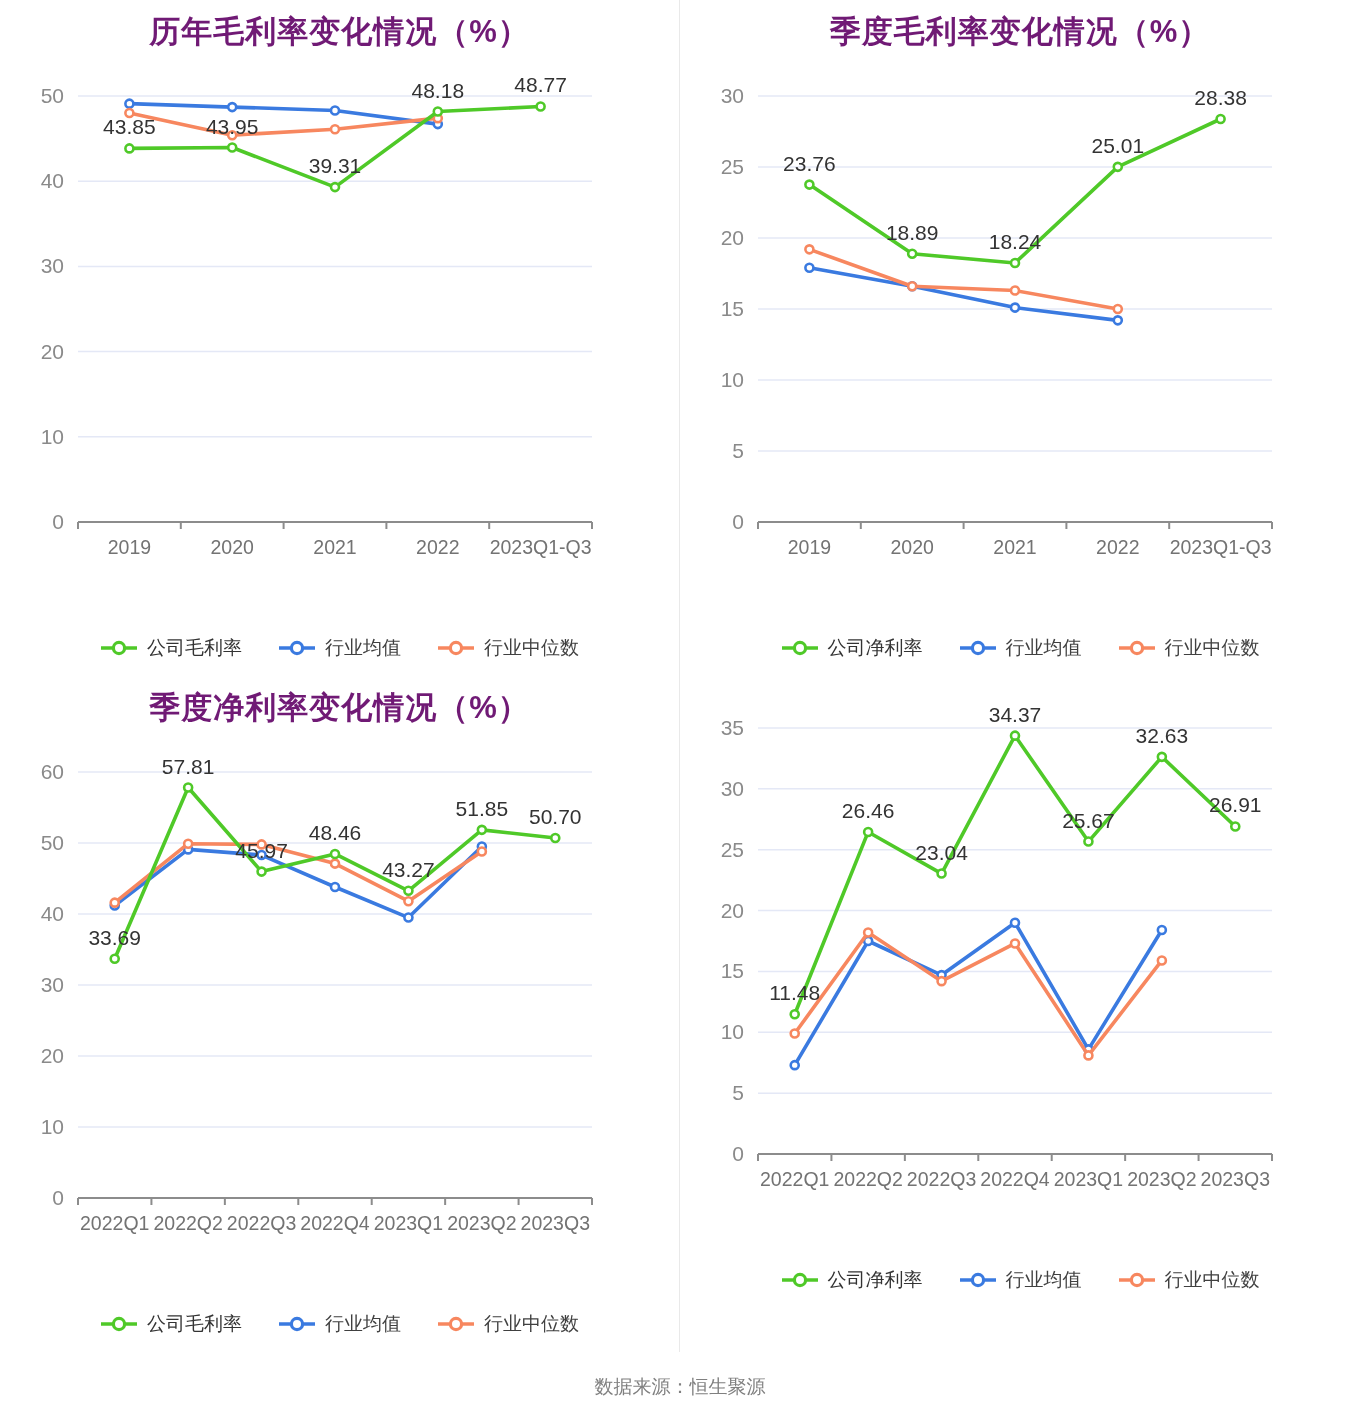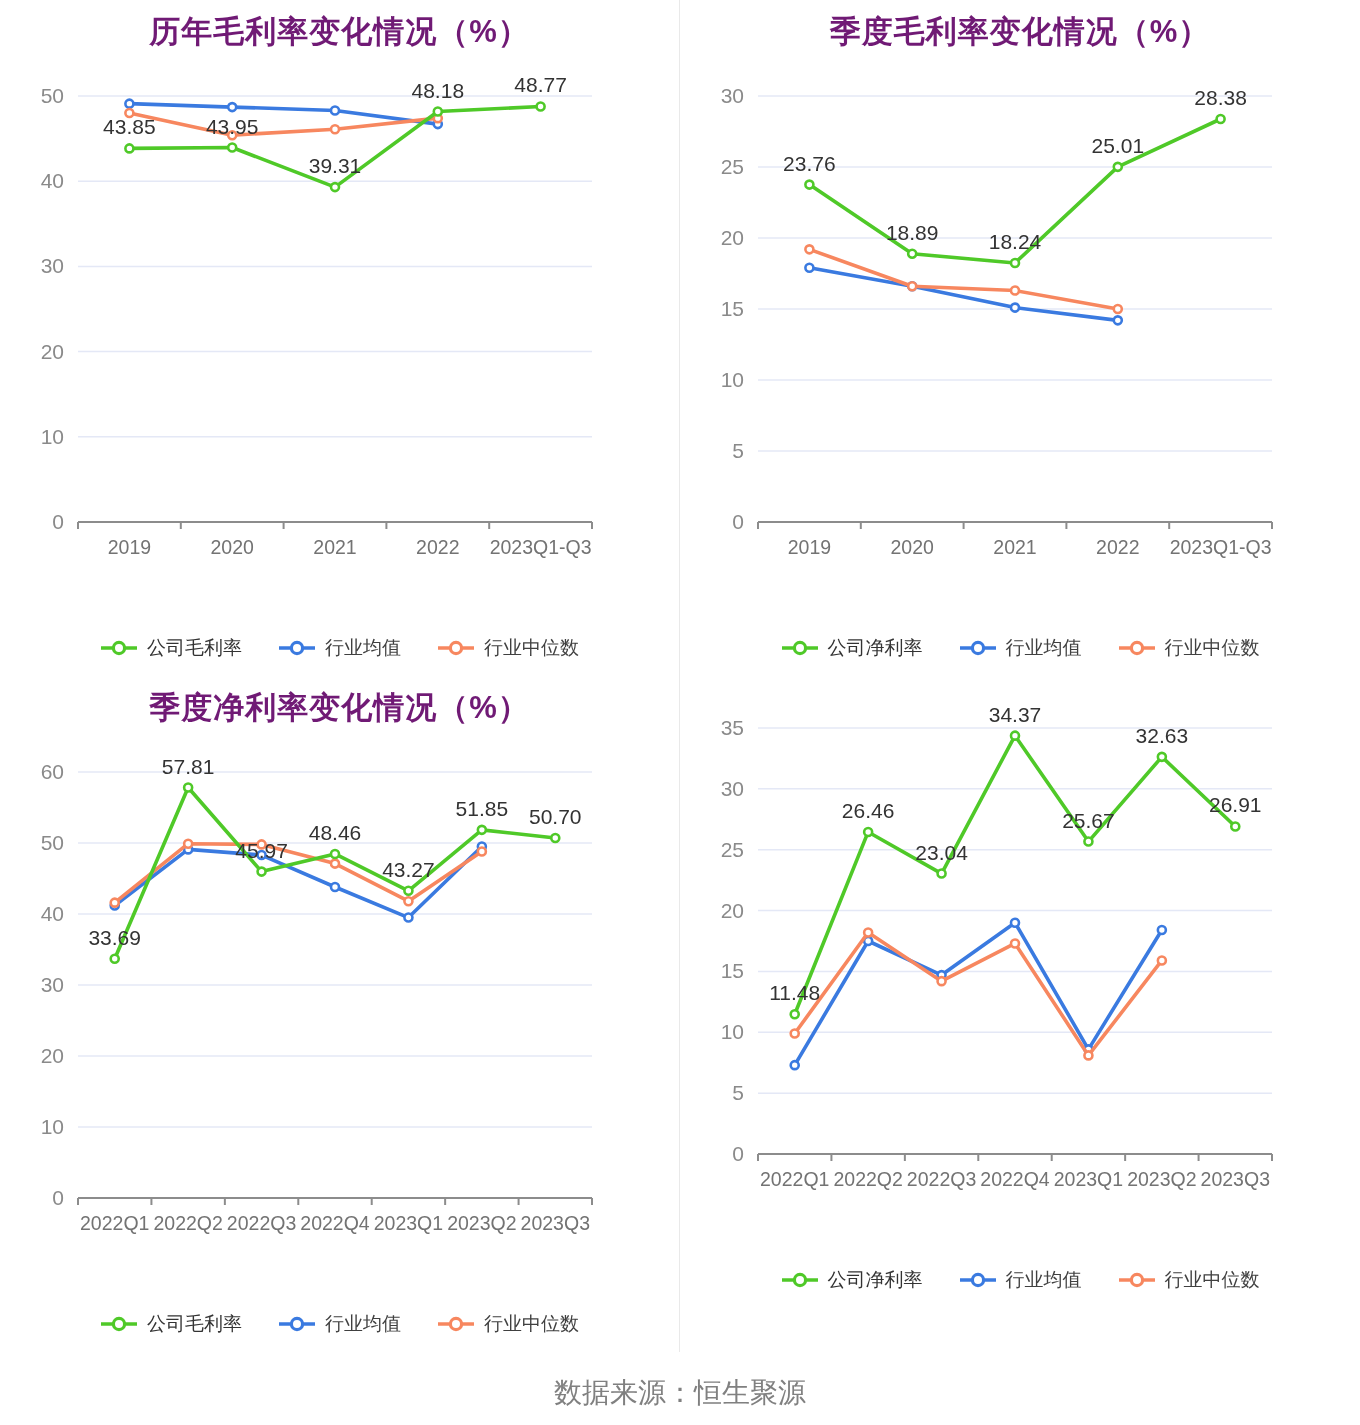--- a/index.html
+++ b/index.html
@@ -34,21 +34,21 @@
     gap:36px;
     margin-top:16px;
     height:36px;
   }
   .legend-item { display:flex; align-items:center; gap:9px; cursor:pointer; }
   .legend-label { font-size:19px; color:#404040; }
   .legend-item.company .legend-label { color:#333; }
   .footer {
     text-align:center;
     padding-top:22px;
-    font-size:28px;
+    font-size:19px;
     color:#808080;
   }
   svg text { font-family:"Liberation Sans","DejaVu Sans",sans-serif; }
 </style>
 </head>
 <body>
 
 <div class="grid">
 
   <section class="card left-col">

